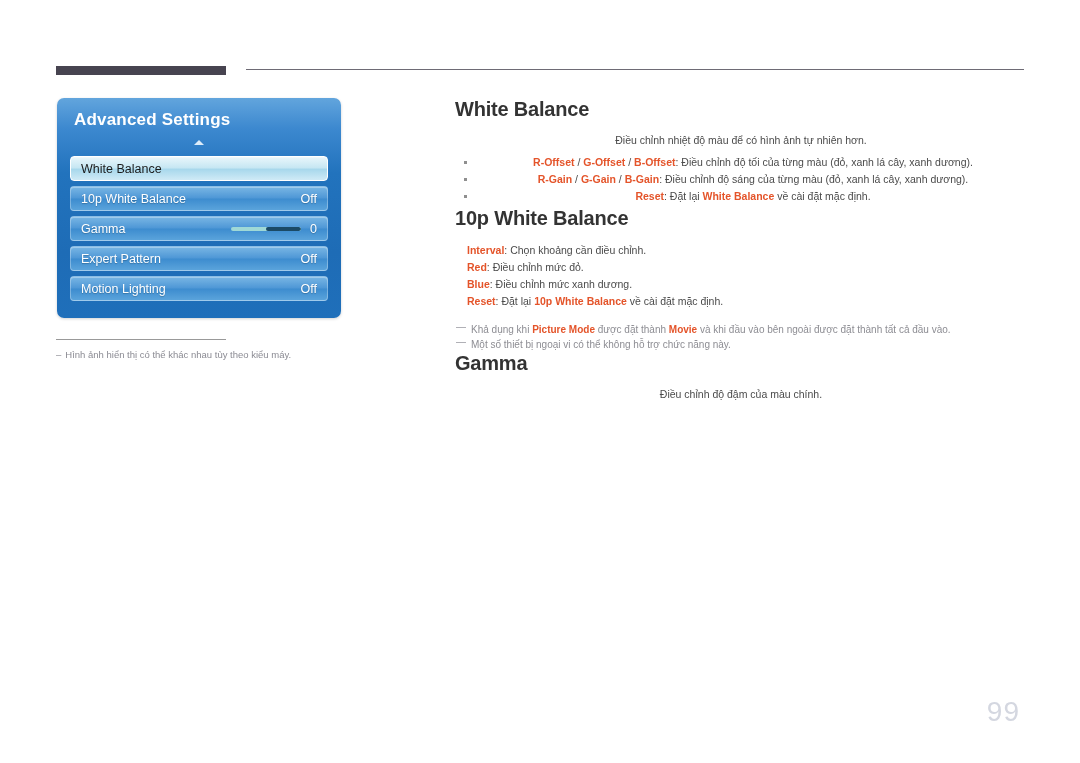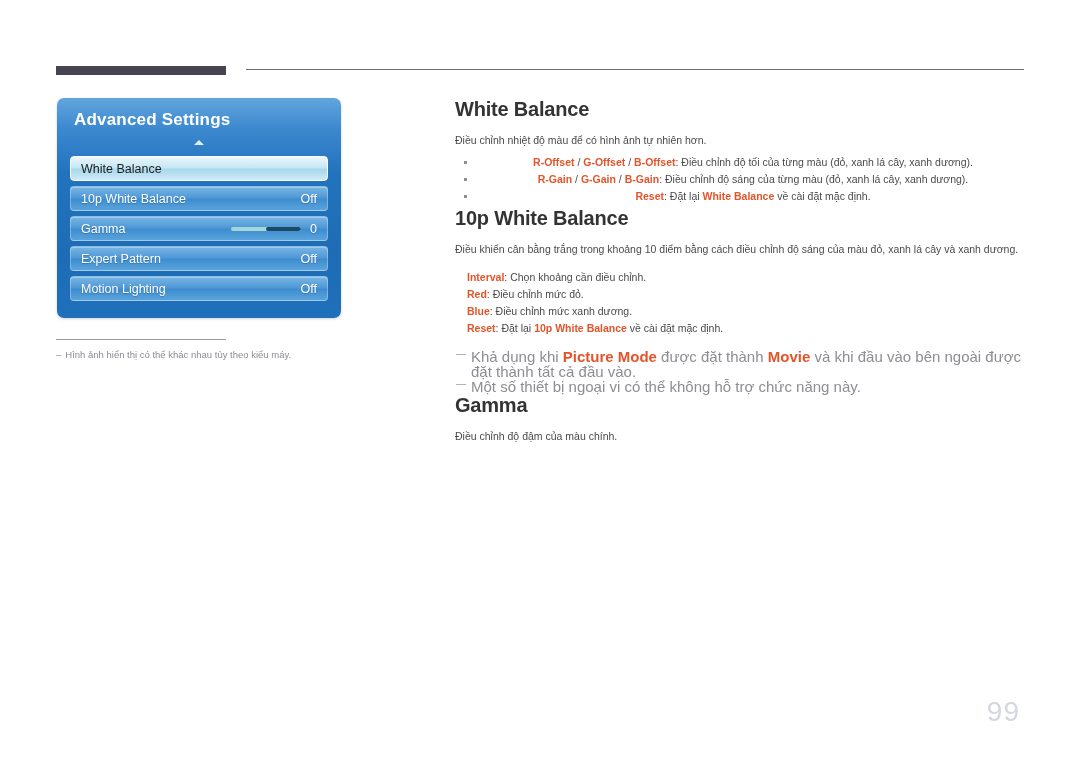--- a/index.html
+++ b/index.html
@@ -179,20 +179,21 @@
     margin: 0 0 12px 0;
   }
   .sec-gap-top { margin-top: 34px; }
   .sec-gap-top2 { margin-top: 30px; }
 
   p.para {
     font-size: 10.5px;
     line-height: 15px;
     color: #4a4a4a;
     margin: 0 0 6px 0;
+    text-align: center;
   }
 
   ul.bullets { list-style: none; margin: 0 0 2px 0; padding: 0; }
   ul.bullets li {
     position: relative;
     padding-left: 24px;
     font-size: 10.5px;
     line-height: 17px;
     color: #4a4a4a;
     text-align: center;
@@ -213,21 +214,21 @@
   .deflist .defrow {
     font-size: 10.5px;
     line-height: 17px;
     color: #4a4a4a;
   }
 
   .notes { margin-top: 4px; }
   .note-line {
     position: relative;
     padding-left: 16px;
-    font-size: 15px;
+    font-size: 10px;
     line-height: 15px;
     color: #8d8d93;
   }
   .note-line::before {
     content: "";
     position: absolute;
     left: 1px;
     top: 5px;
     width: 10px;
     height: 1px;
@@ -308,21 +309,20 @@
       </li>
       <li>
         <span class="opt">R-Gain</span><span class="sep"> / </span><span class="opt">G-Gain</span><span class="sep"> / </span><span class="opt">B-Gain</span><span>: Điều chỉnh độ sáng của từng màu (đỏ, xanh lá cây, xanh dương).</span>
       </li>
       <li>
         <span class="opt">Reset</span><span>: Đặt lại </span><span class="opt">White Balance</span><span> về cài đặt mặc định.</span>
       </li>
     </ul>
 
     <h2 class="sec-title sec-gap-top">10p White Balance</h2>
-    <p class="para">Điều khiển cân bằng trắng trong khoảng 10 điểm bằng cách điều chỉnh độ sáng của màu đỏ, xanh lá cây và xanh dương.</p>
 
 
     <div class="deflist">
       <div class="defrow">
         <span class="opt">Interval</span><span>: Chọn khoảng cần điều chỉnh.</span>
       </div>
       <div class="defrow">
         <span class="opt">Red</span><span>: Điều chỉnh mức đỏ.</span>
       </div>
       <div class="defrow">

